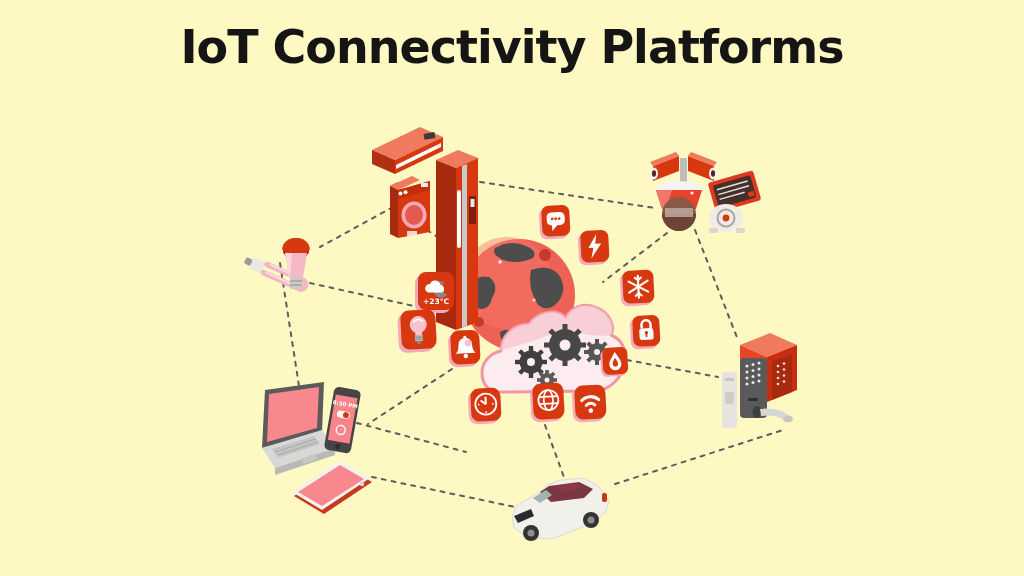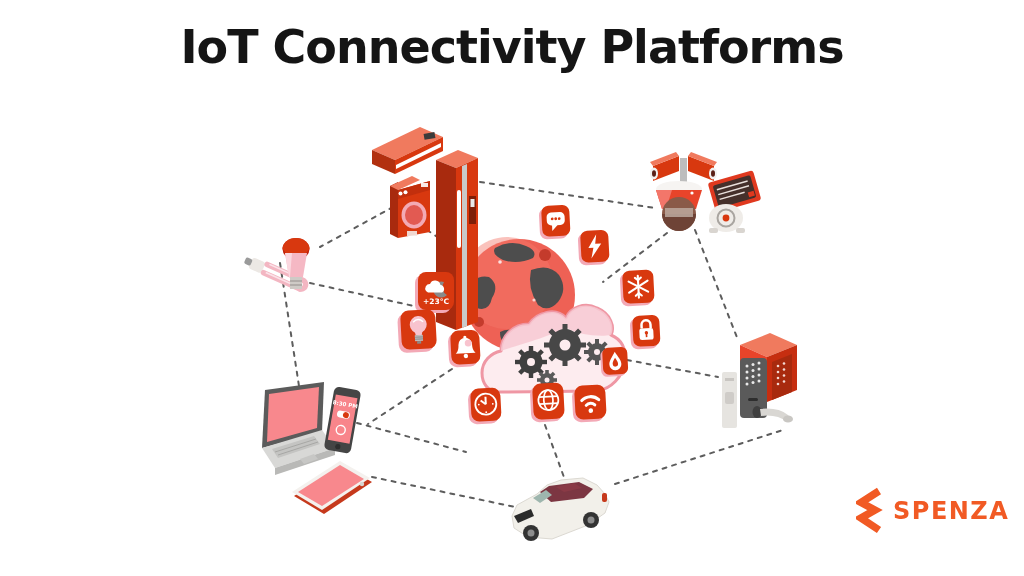--- a/index.html
+++ b/index.html
@@ -1,16 +1,16 @@
 <!DOCTYPE html>
 <html><head>
 <meta charset="utf-8">
 <style>
   html,body{margin:0;padding:0;background:#e9e9e9;}
-  .canvas{position:relative;width:1024px;height:576px;background:#ffffff;overflow:hidden;
+  .canvas{position:relative;width:1024px;height:576px;background:#fef9c3;overflow:hidden;
           font-family:"DejaVu Sans","Liberation Sans",sans-serif;}
   .title{position:absolute;top:20px;left:0;width:100%;margin:0;text-align:center;
          font-size:46px;font-weight:bold;letter-spacing:-1px;color:#151515;}
   .scene{position:absolute;left:0;top:0;}
   .logo{position:absolute;left:856px;top:487px;display:flex;align-items:center;gap:7px;}
   .logo-text{font-size:24px;font-weight:bold;letter-spacing:1.5px;color:#f15a24;}
 </style>
 </head>
 <body>
 
@@ -384,20 +384,14 @@
       <path d="M12.5,12 q5,-5 10,0" stroke="#ffffff" stroke-width="1.5" fill="none"></path>
       <polygon points="13.5,21 21.5,21 20.5,25 14.5,25" fill="#f8c3ce"></polygon>
       <rect x="13.5" y="25" width="8" height="6" fill="#bdbdbd"></rect>
       <line x1="13.5" y1="27" x2="21.5" y2="27" stroke="#8f8f8f" stroke-width="1.2"></line>
       <line x1="13.5" y1="29" x2="21.5" y2="29" stroke="#8f8f8f" stroke-width="1.2"></line>
       <rect x="15.5" y="31" width="4" height="2.5" fill="#8a8a8a"></rect>
     </g>
 
   </svg>
 
-  <div class="logo">
-    <svg width="30" height="48" viewBox="0 0 30 48">
-      <polyline points="23,4 5,15.5 19,23 5,31 23,43" fill="none" stroke="#f15a24" stroke-width="7.5"></polyline>
-    </svg>
-    <span class="logo-text">SPENZA</span>
-  </div>
 
 </div>
 
 </body></html>

